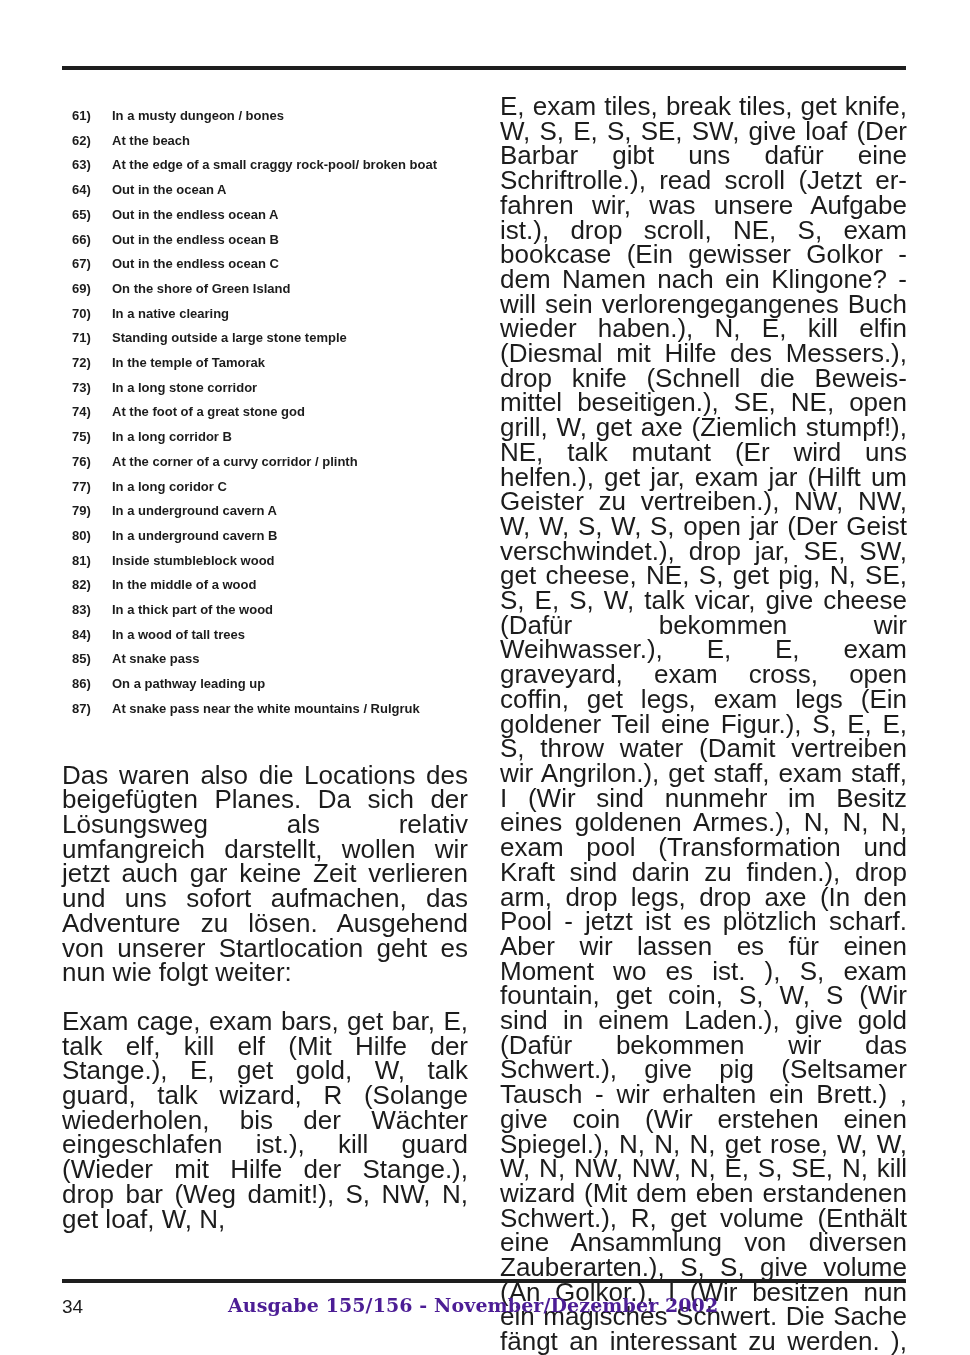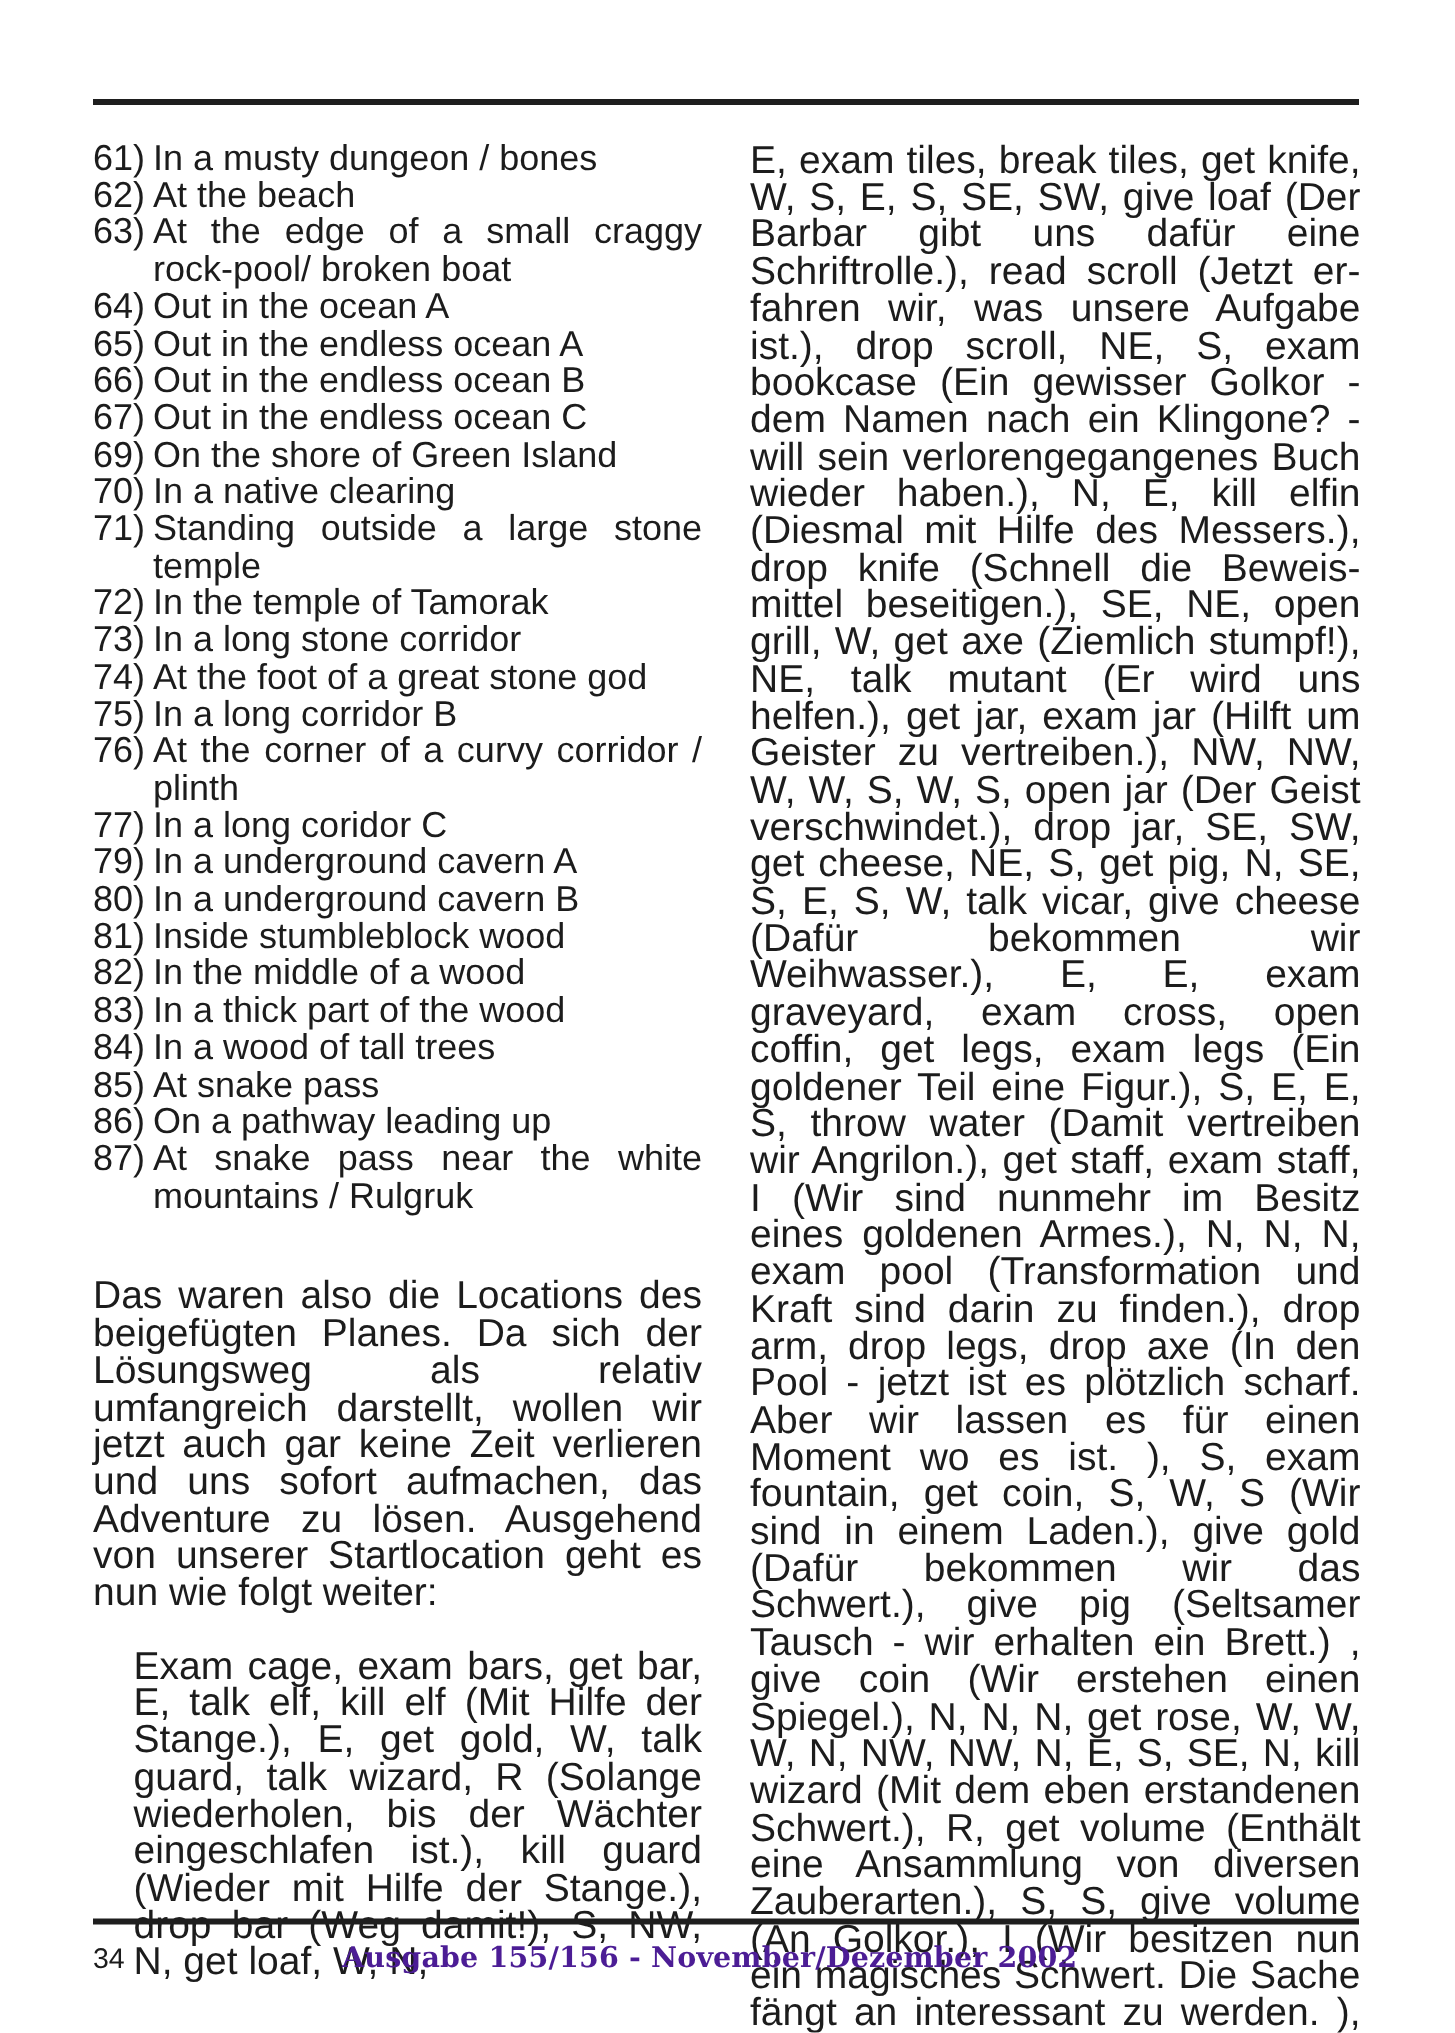--- a/index.html
+++ b/index.html
@@ -31,25 +31,25 @@
     }
     .col-right {
       position: absolute;
       left: 500px;
       top: 94px;
       width: 407px;
     }
 
     .loc-list {
       list-style: none;
-      margin: 0;
+      margin: 10px;
       padding: 0;
       font-family: "Liberation Sans", sans-serif;
-      font-weight: normal;
-      font-size: 24px;
+      font-weight: bold;
+      font-size: 13px;
       line-height: 24.7px;
       color: #1c1c1c;
     }
     .loc-item {
       display: flex;
       align-items: flex-start;
     }
     .loc-num {
       flex: 0 0 40px;
       width: 40px;
@@ -64,21 +64,21 @@
       font-family: "Liberation Sans", sans-serif;
       font-weight: normal;
       font-size: 26px;
       line-height: 24.7px;
       text-align: justify;
       margin: 0;
       color: #1c1c1c;
       hyphens: manual;
     }
     .intro { margin-top: 41px; }
-    .walk-left { margin-top: 24px; margin-left: 27px; }
+    .walk-left { margin-top: 24px; }
     .walk-right { margin-top: 0; }
 
     .footer {
       position: absolute;
       top: 1294px;
       left: 62px;
       width: 844px;
       height: 30px;
     }
     .page-number {

